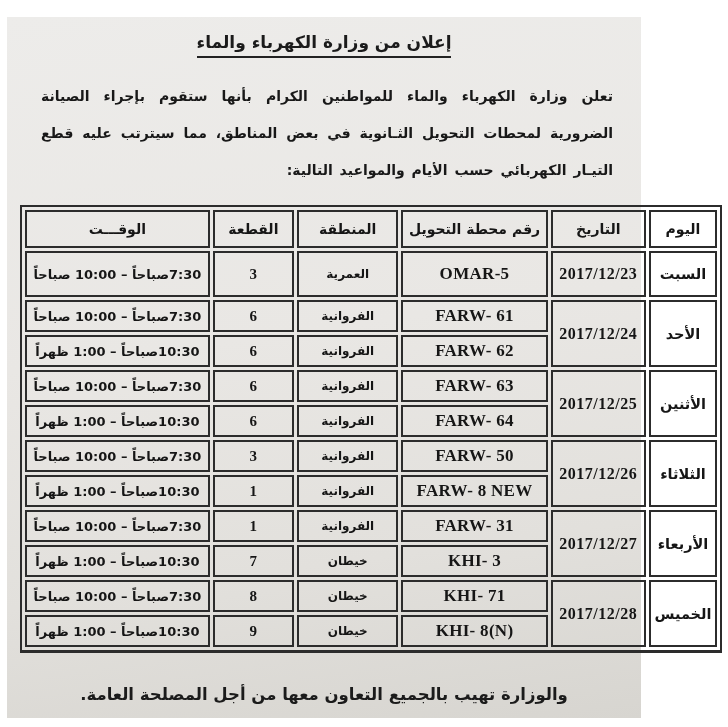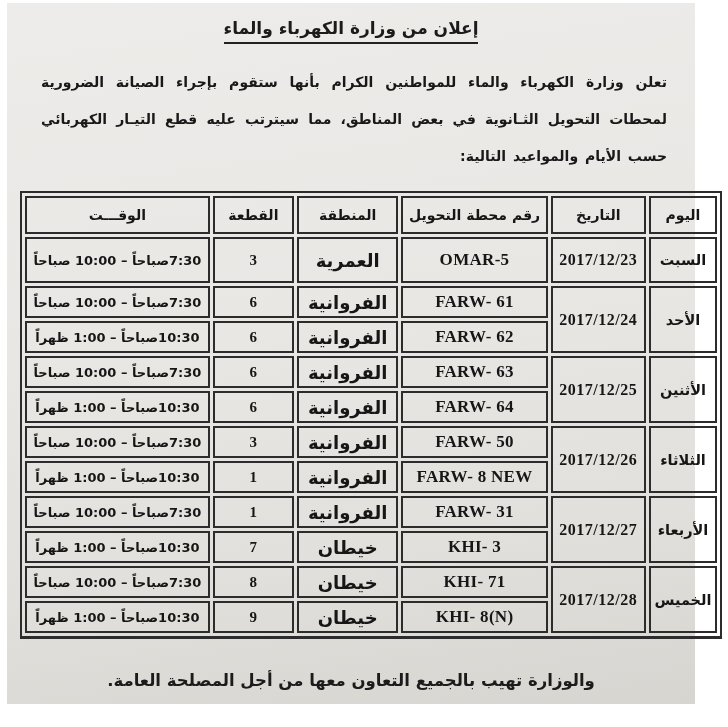--- a/index.html
+++ b/index.html
@@ -4,22 +4,22 @@
 <style>
   html, body {
     margin: 0; padding: 0;
     width: 728px; height: 727px;
     background: #ffffff;
     overflow: hidden;
     font-family: "DejaVu Sans", sans-serif;
   }
   .paper {
     position: absolute;
-    left: 7px; top: 3px;
-    width: 688px; height: 701px;
+    left: 7px; top: 17px;
+    width: 634px; height: 701px;
     background: linear-gradient(172deg, #edecea 0%, #e9e7e4 45%, #e2e0dc 75%, #d7d5d0 100%);
     color: #1b1b1b;
   }
   .title-wrap { text-align: center; padding-top: 15px; }
   .doc-title {
     display: inline-block;
     font-size: 17px; font-weight: bold;
     border-bottom: 2px solid #222;
     padding-bottom: 4px;
   }
@@ -65,21 +65,21 @@
   td.date {
     direction: ltr;
     font-family: "Liberation Serif", serif;
     font-size: 16px; letter-spacing: 0.5px;
   }
   td.station {
     direction: ltr;
     font-family: "Liberation Serif", serif;
     font-size: 17px; letter-spacing: 0.3px;
   }
-  td.area  { font-size: 18px; }
+  td.area  { font-size: 12px; }
   td.block {
     font-family: "Liberation Serif", serif;
     font-size: 15px;
   }
   td.time  { font-size: 13px; direction: rtl; margin-left: 36px; }
   td.vtop    { vertical-align: top; padding-top: 4px; margin-top: 48px; }
   td.vbottom { vertical-align: bottom; padding-bottom: 5px; }
   .footer1 {
     direction: rtl; text-align: center;
     margin-top: 32px;

